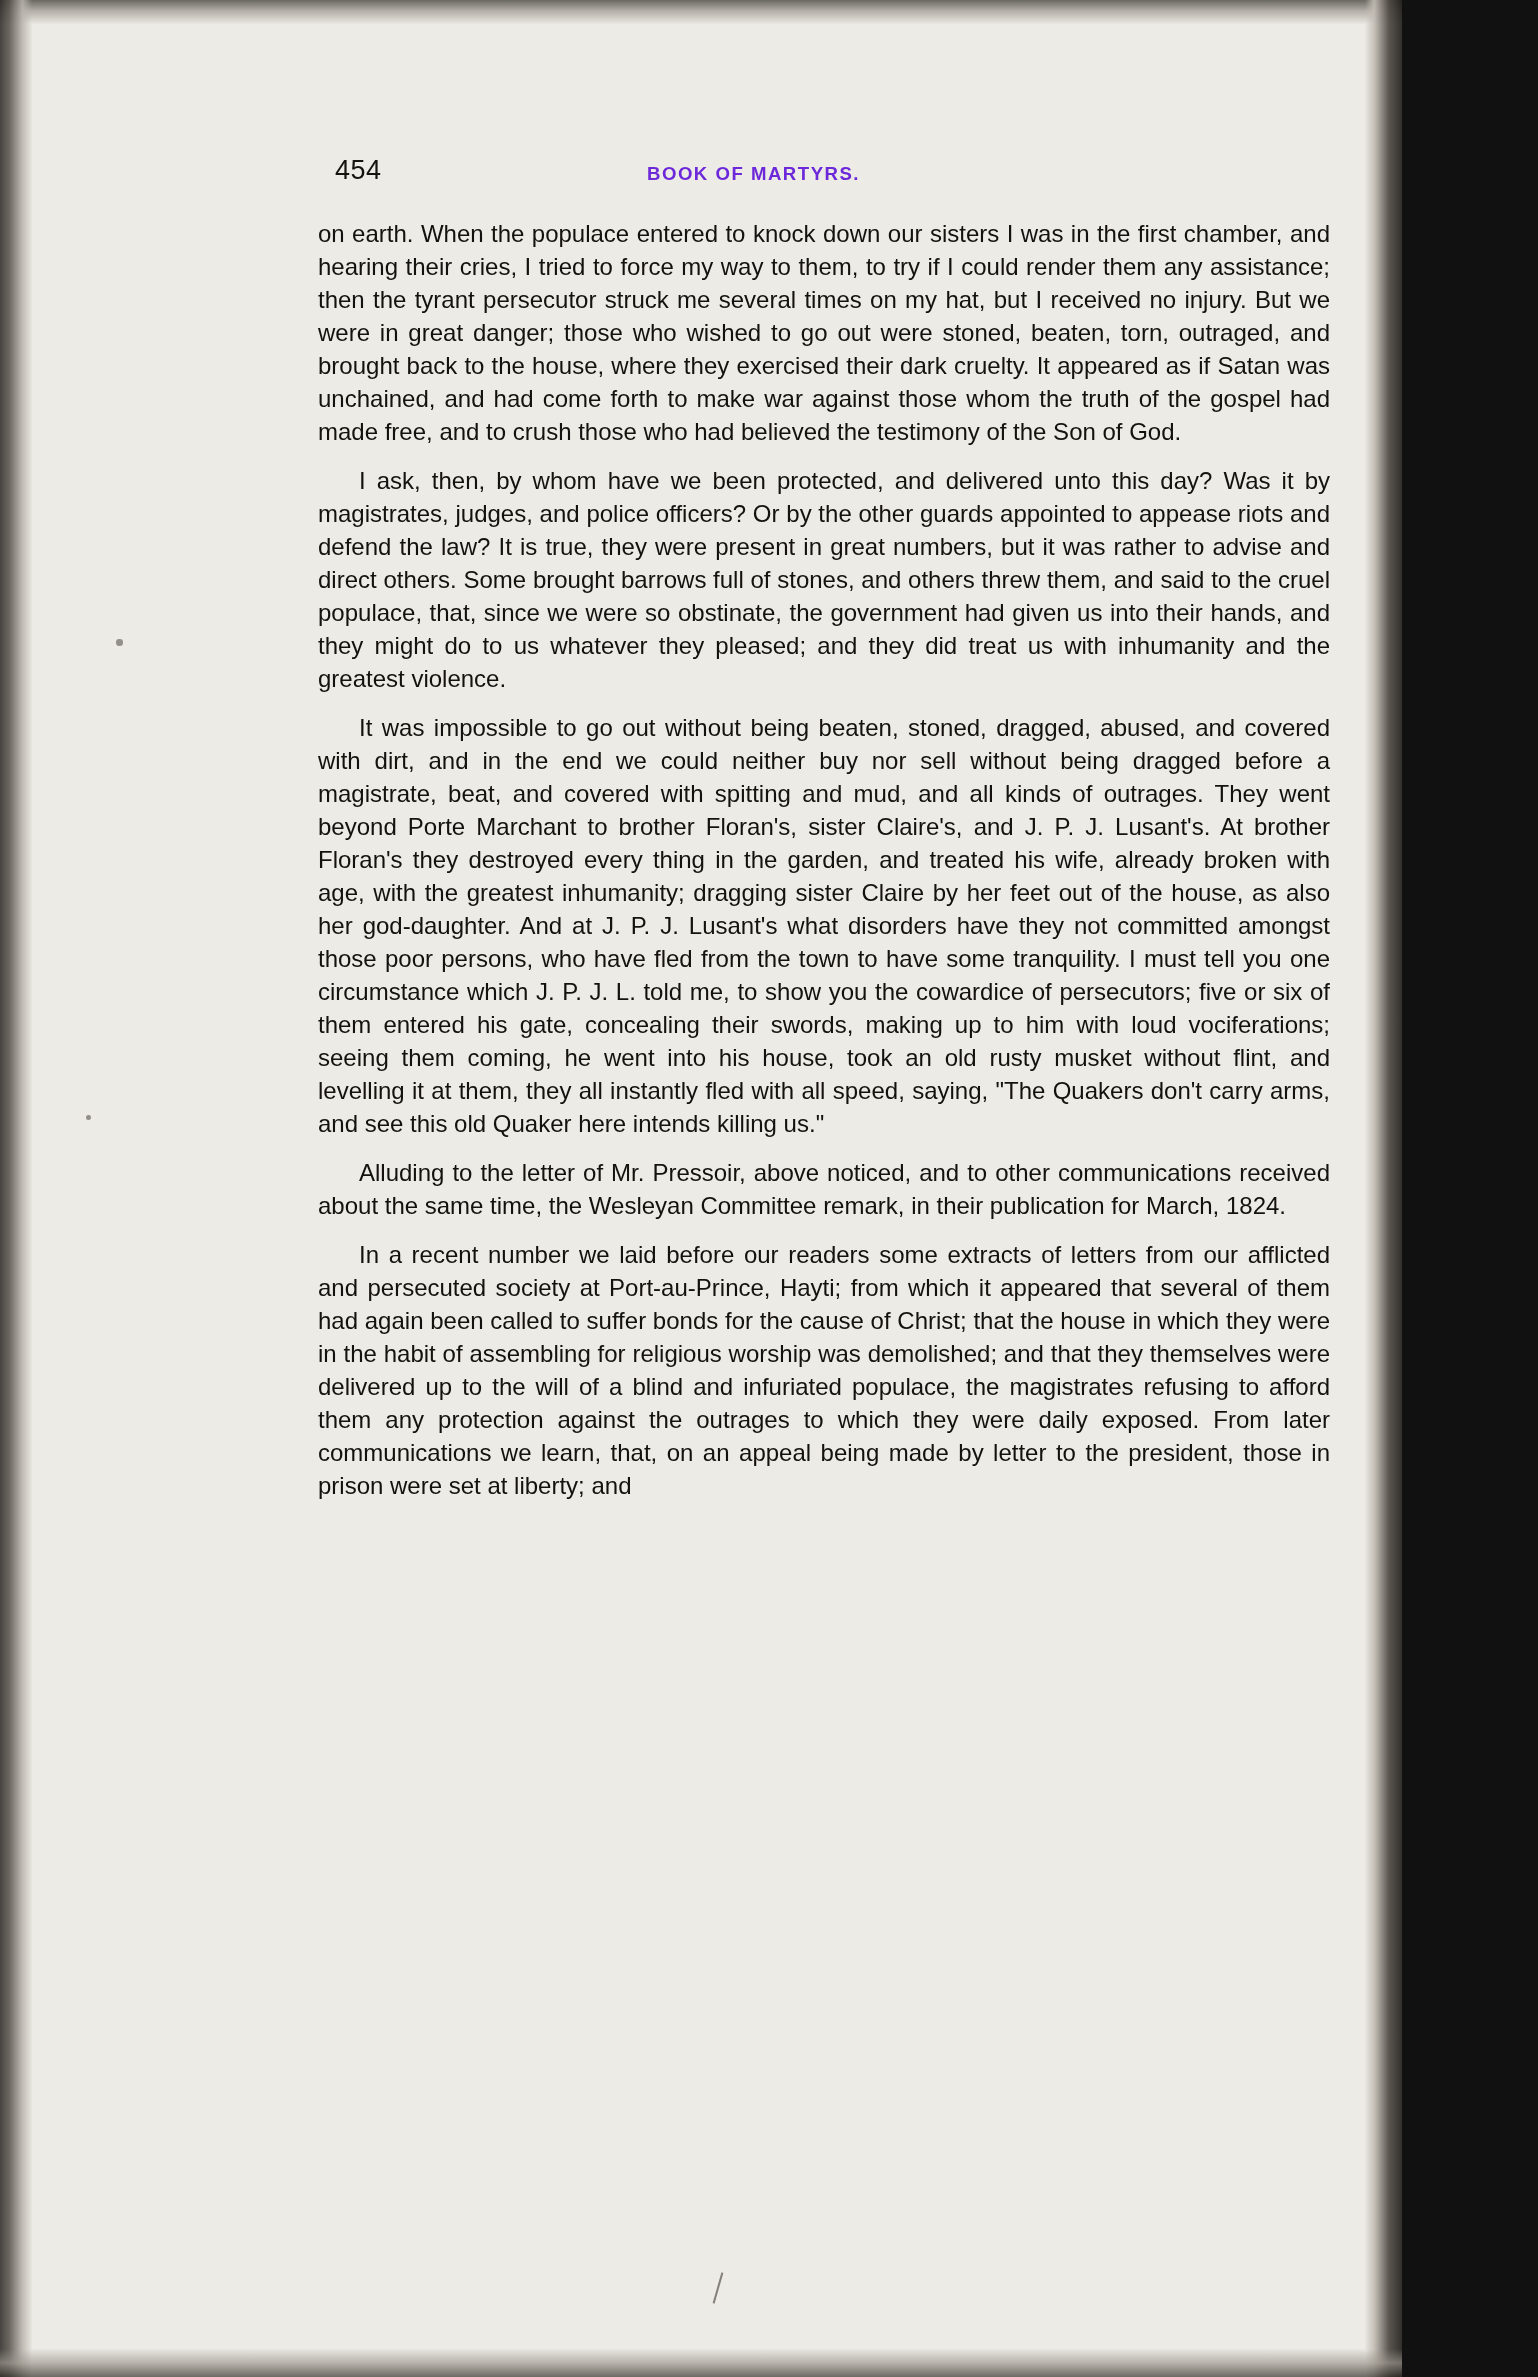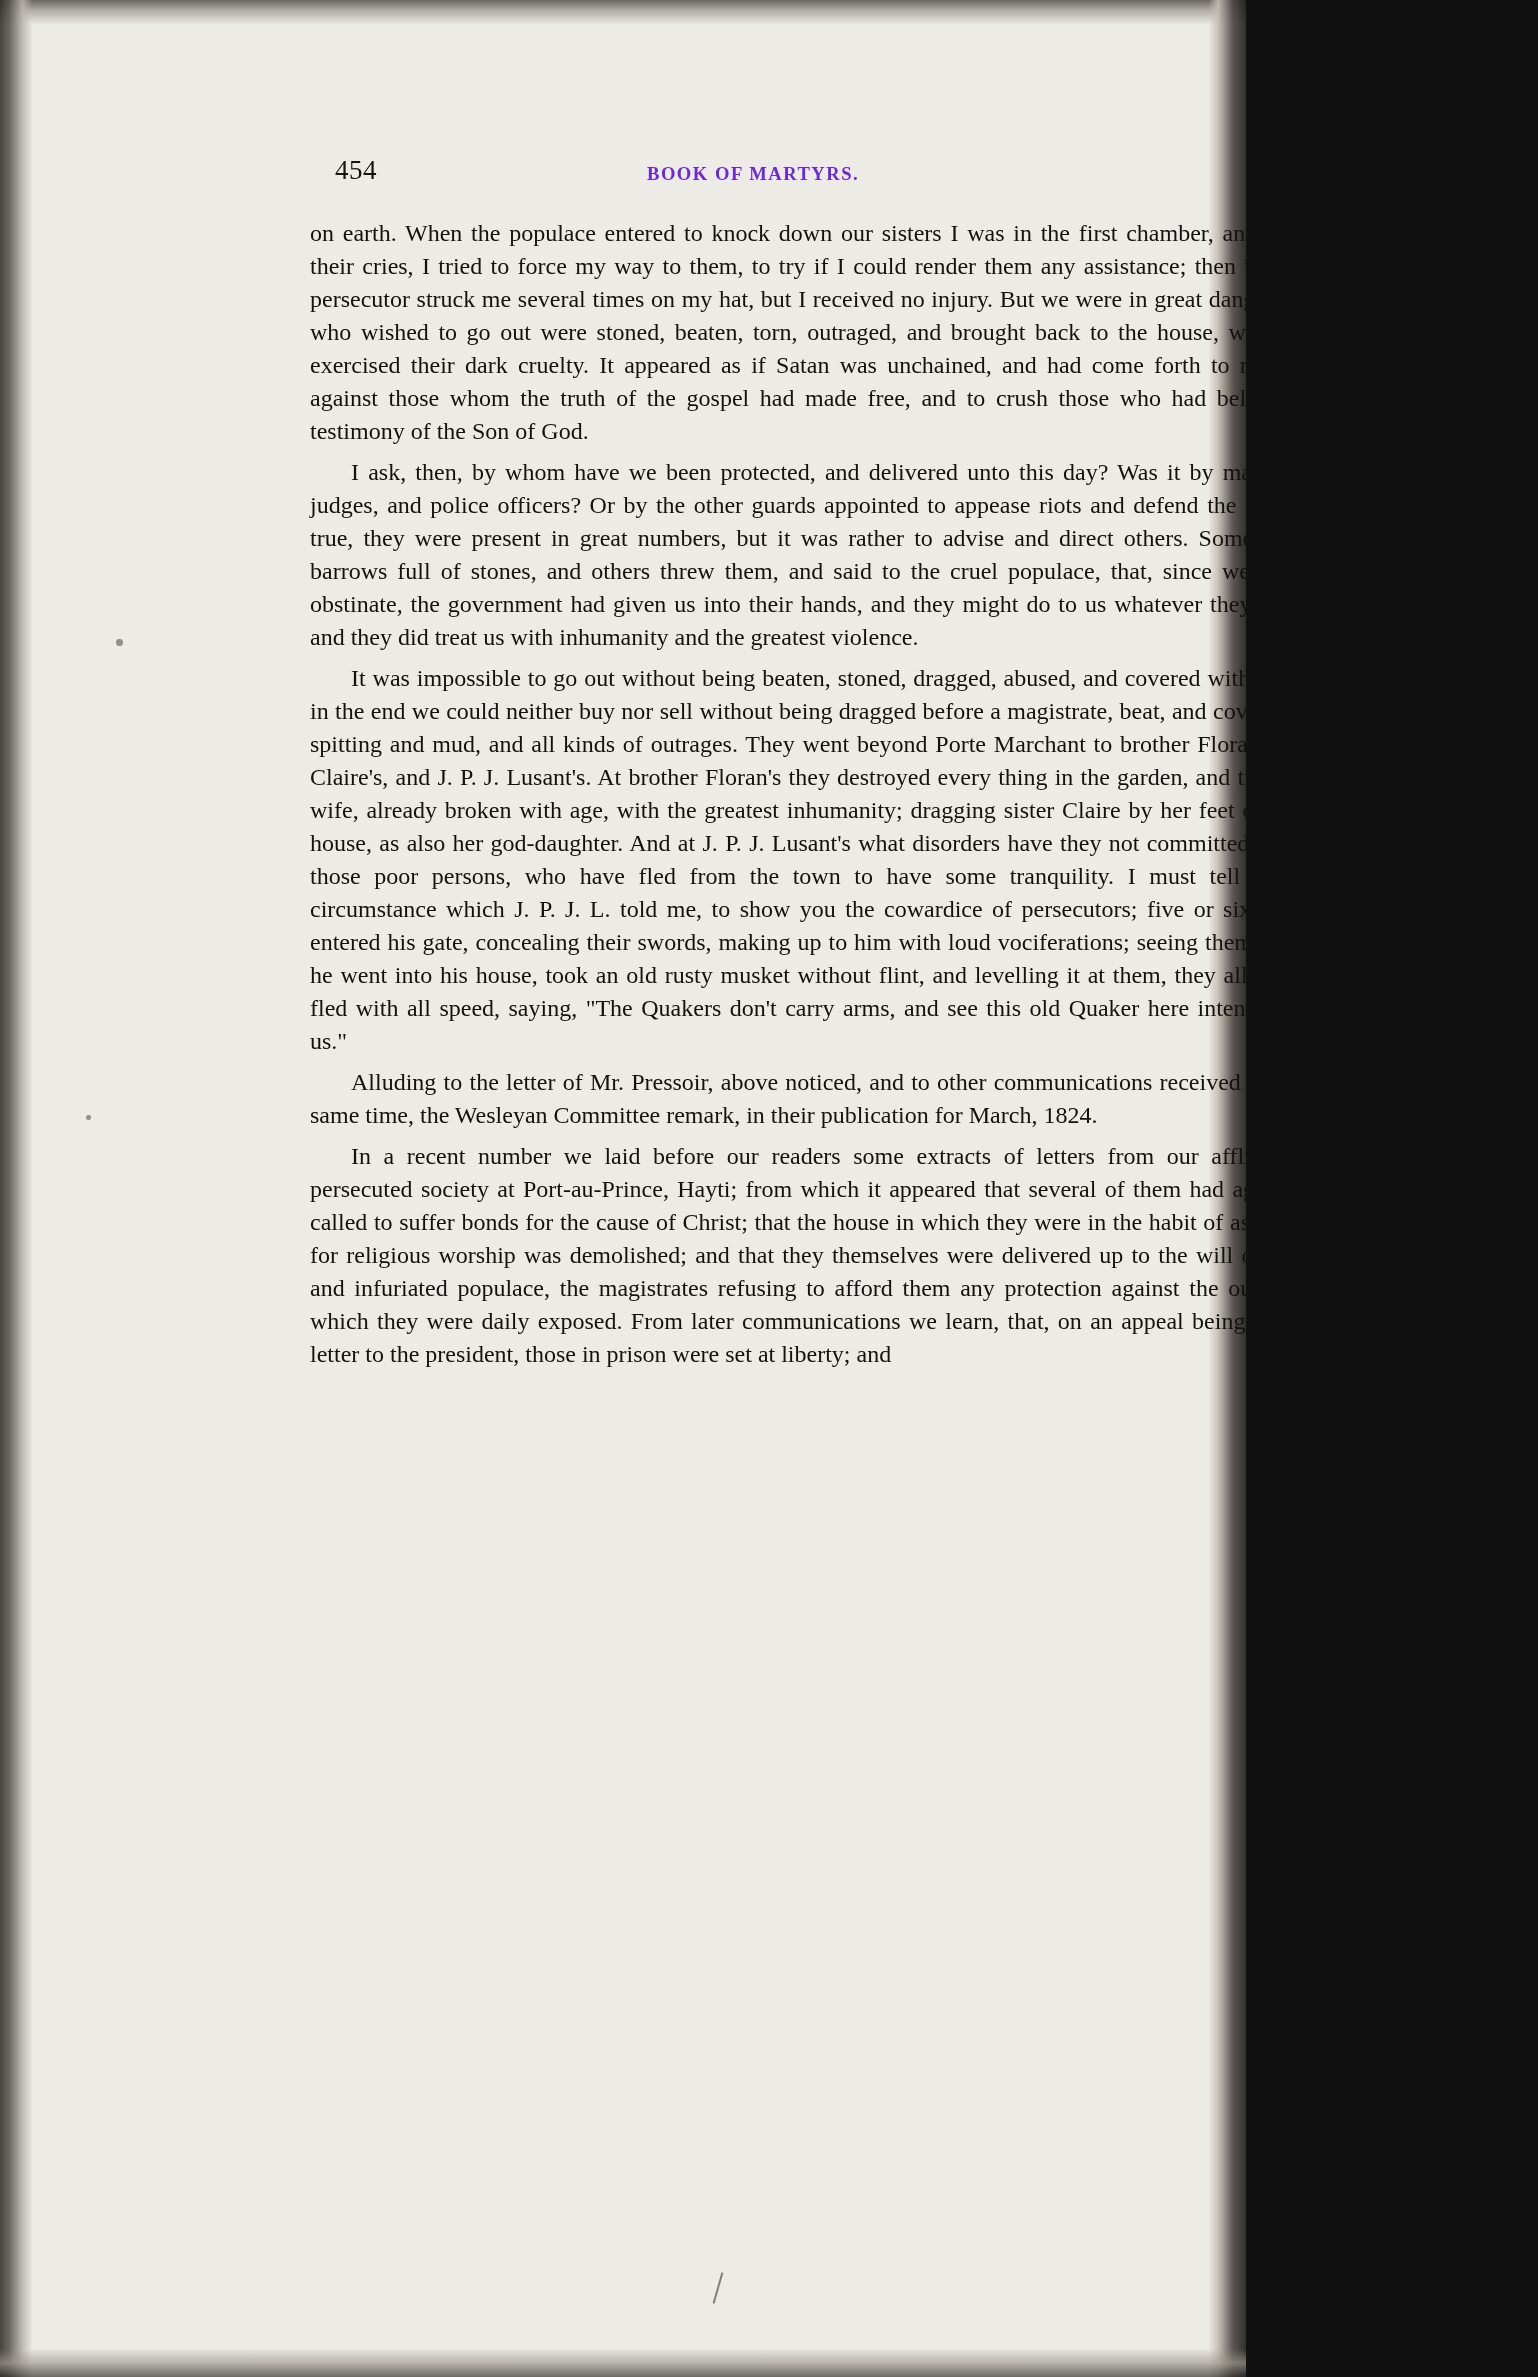--- a/index.html
+++ b/index.html
@@ -2,25 +2,25 @@
 <html style="font-size:15px"><head>
 <meta charset="utf-8">
 <style>
   html, body {
     margin: 0;
     padding: 0;
     background: #111;
   }
   .page {
     position: relative;
-    width: 1246px;
+    width: 1402px;
     height: 2377px;
     background: #e9e7e2;
     overflow: hidden;
-    font-family: Liberation Serif, serif;
+    font-family: Liberation Sans, sans-serif;
   }
   
   .scan-edge-left {
     position: absolute;
     top: 0; left: 0;
     width: 32px; height: 100%;
     background: linear-gradient(to right, #2a2724 0%, #57524b 30%, #b9b4ac 70%, rgba(233,231,226,0) 100%);
     opacity: .85;
   }
   .scan-edge-right {
@@ -79,21 +79,21 @@
     text-transform: uppercase;
   }
   .body-text {
     font-size: 24px;
     line-height: 33px;
     color: #14120e;
     text-align: justify;
     text-justify: inter-word;
   }
   .body-text p {
-    margin: 8px;
+    margin: 16px;
     text-indent: 41px;
   }
   .body-text p.noindent {
     text-indent: 0;
   }
   
   .speck {
     position: absolute;
     background: #4b463f;
     border-radius: 50%;

